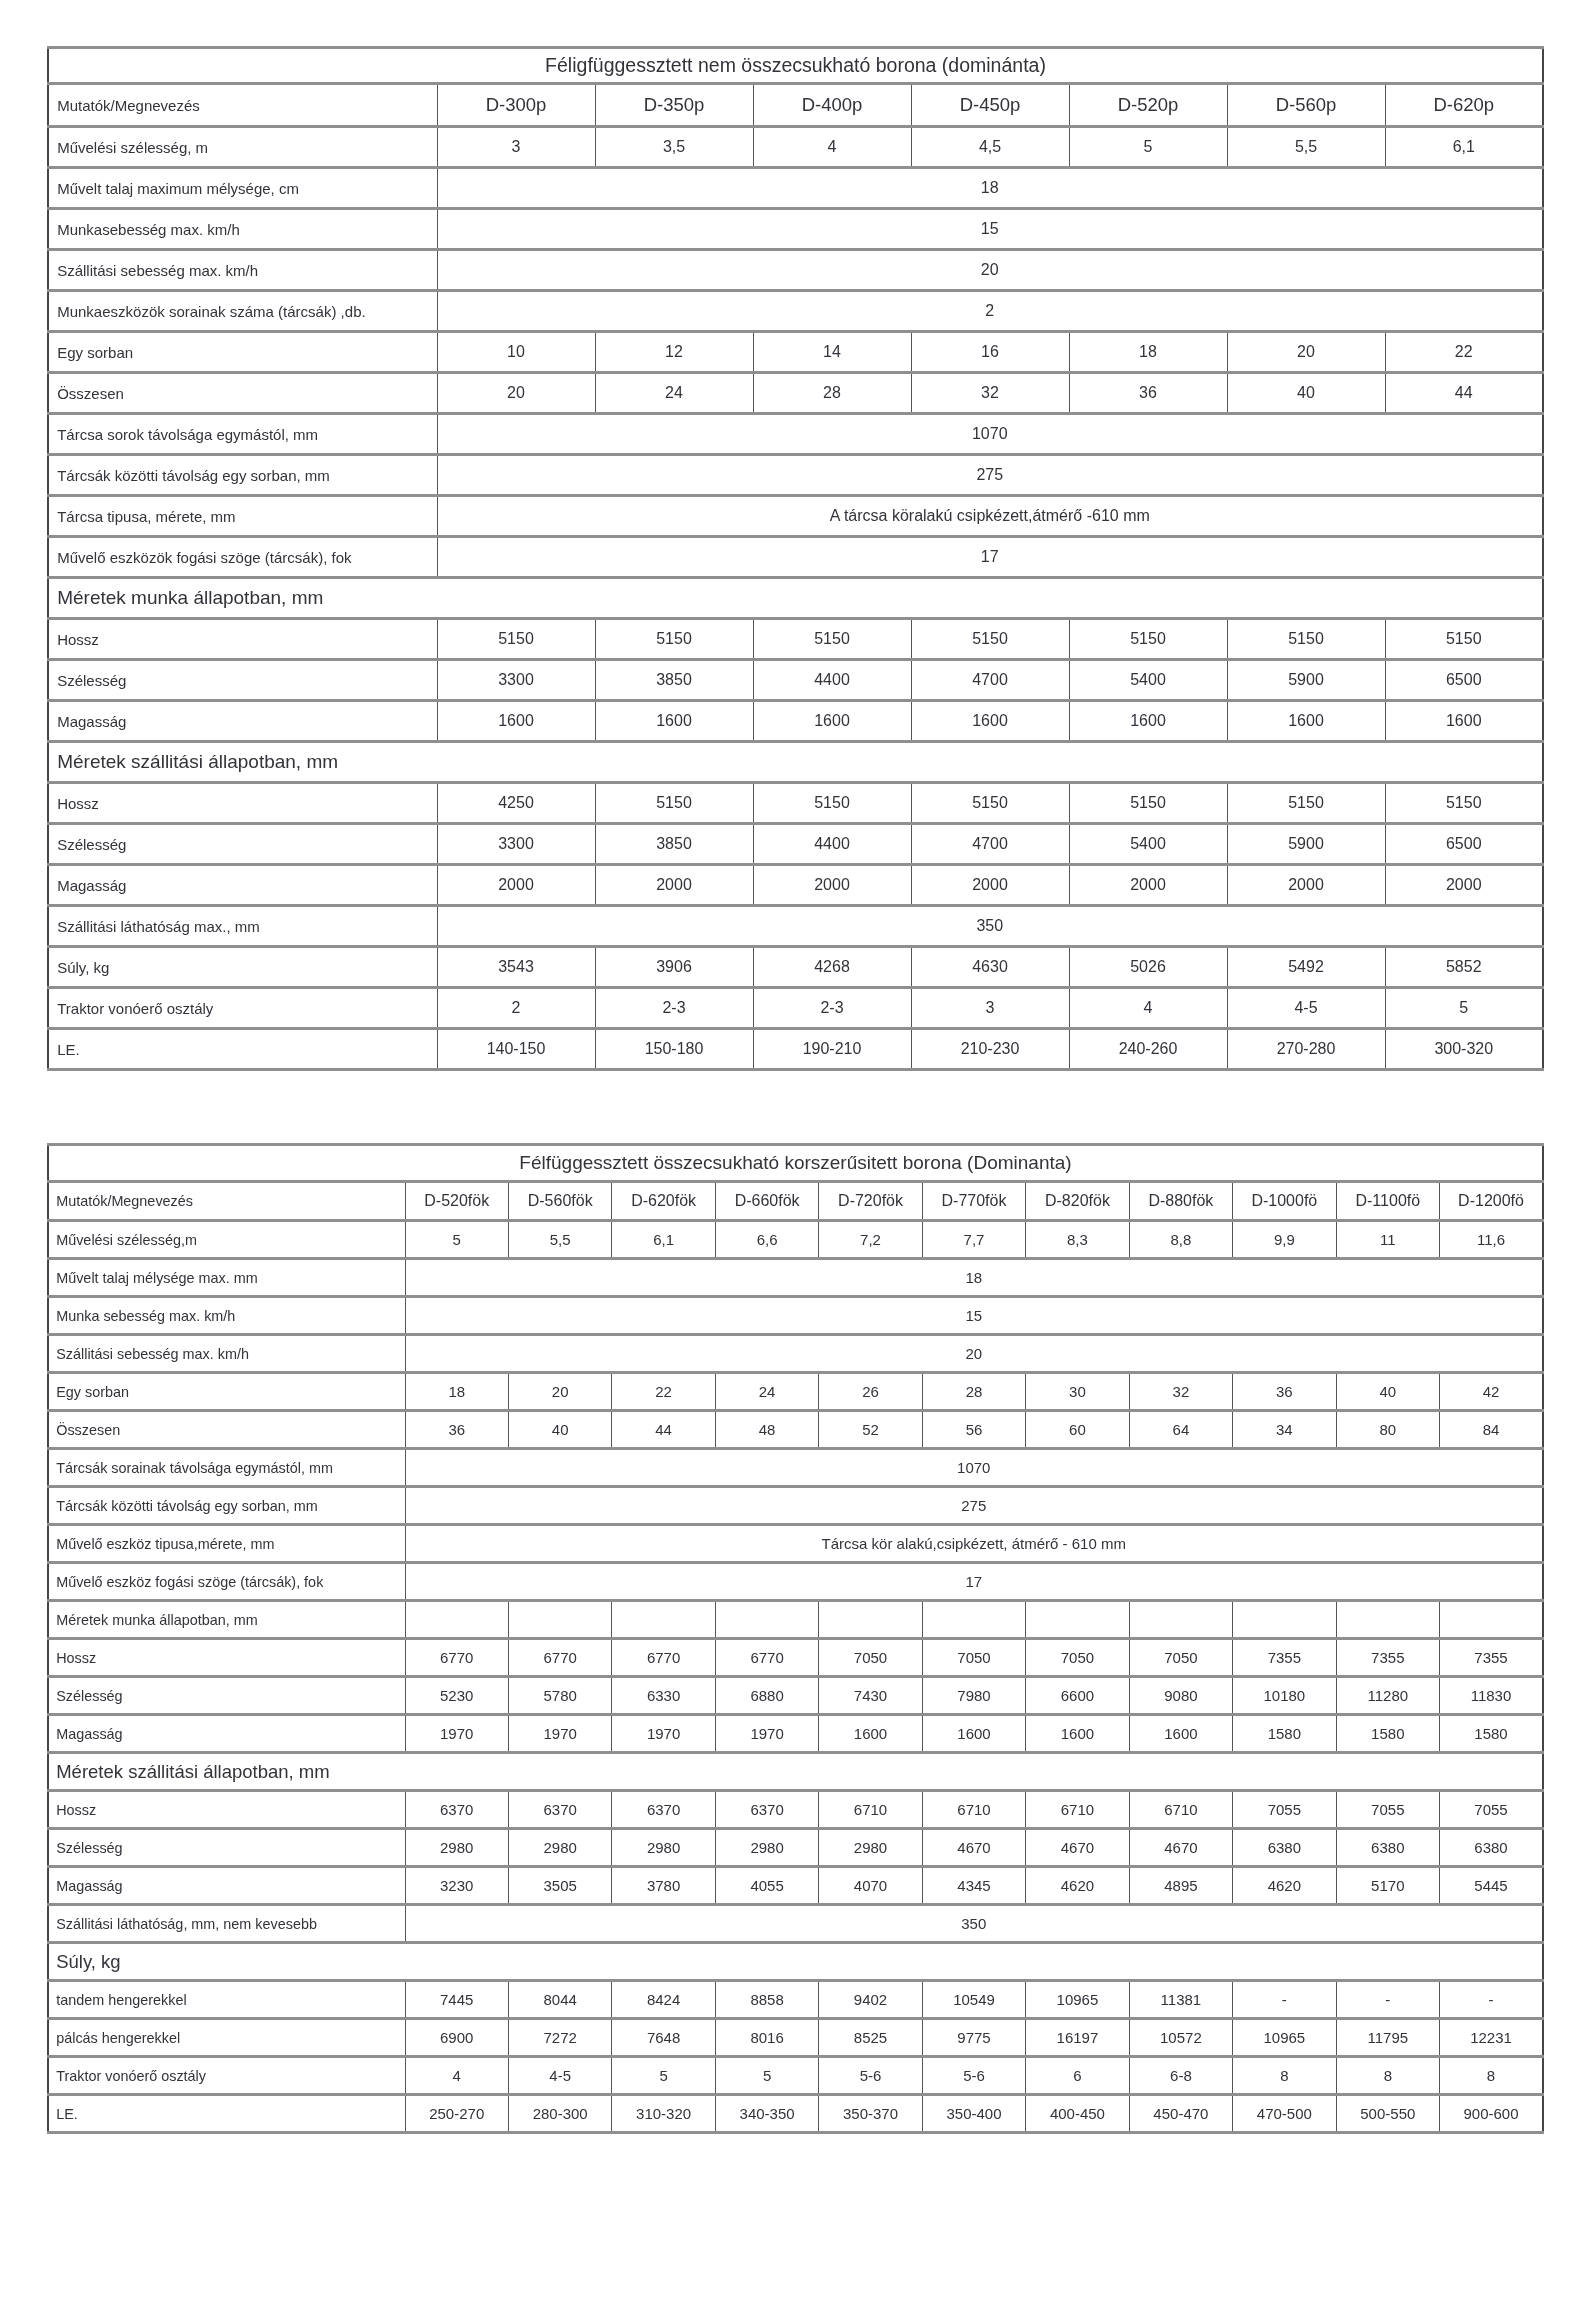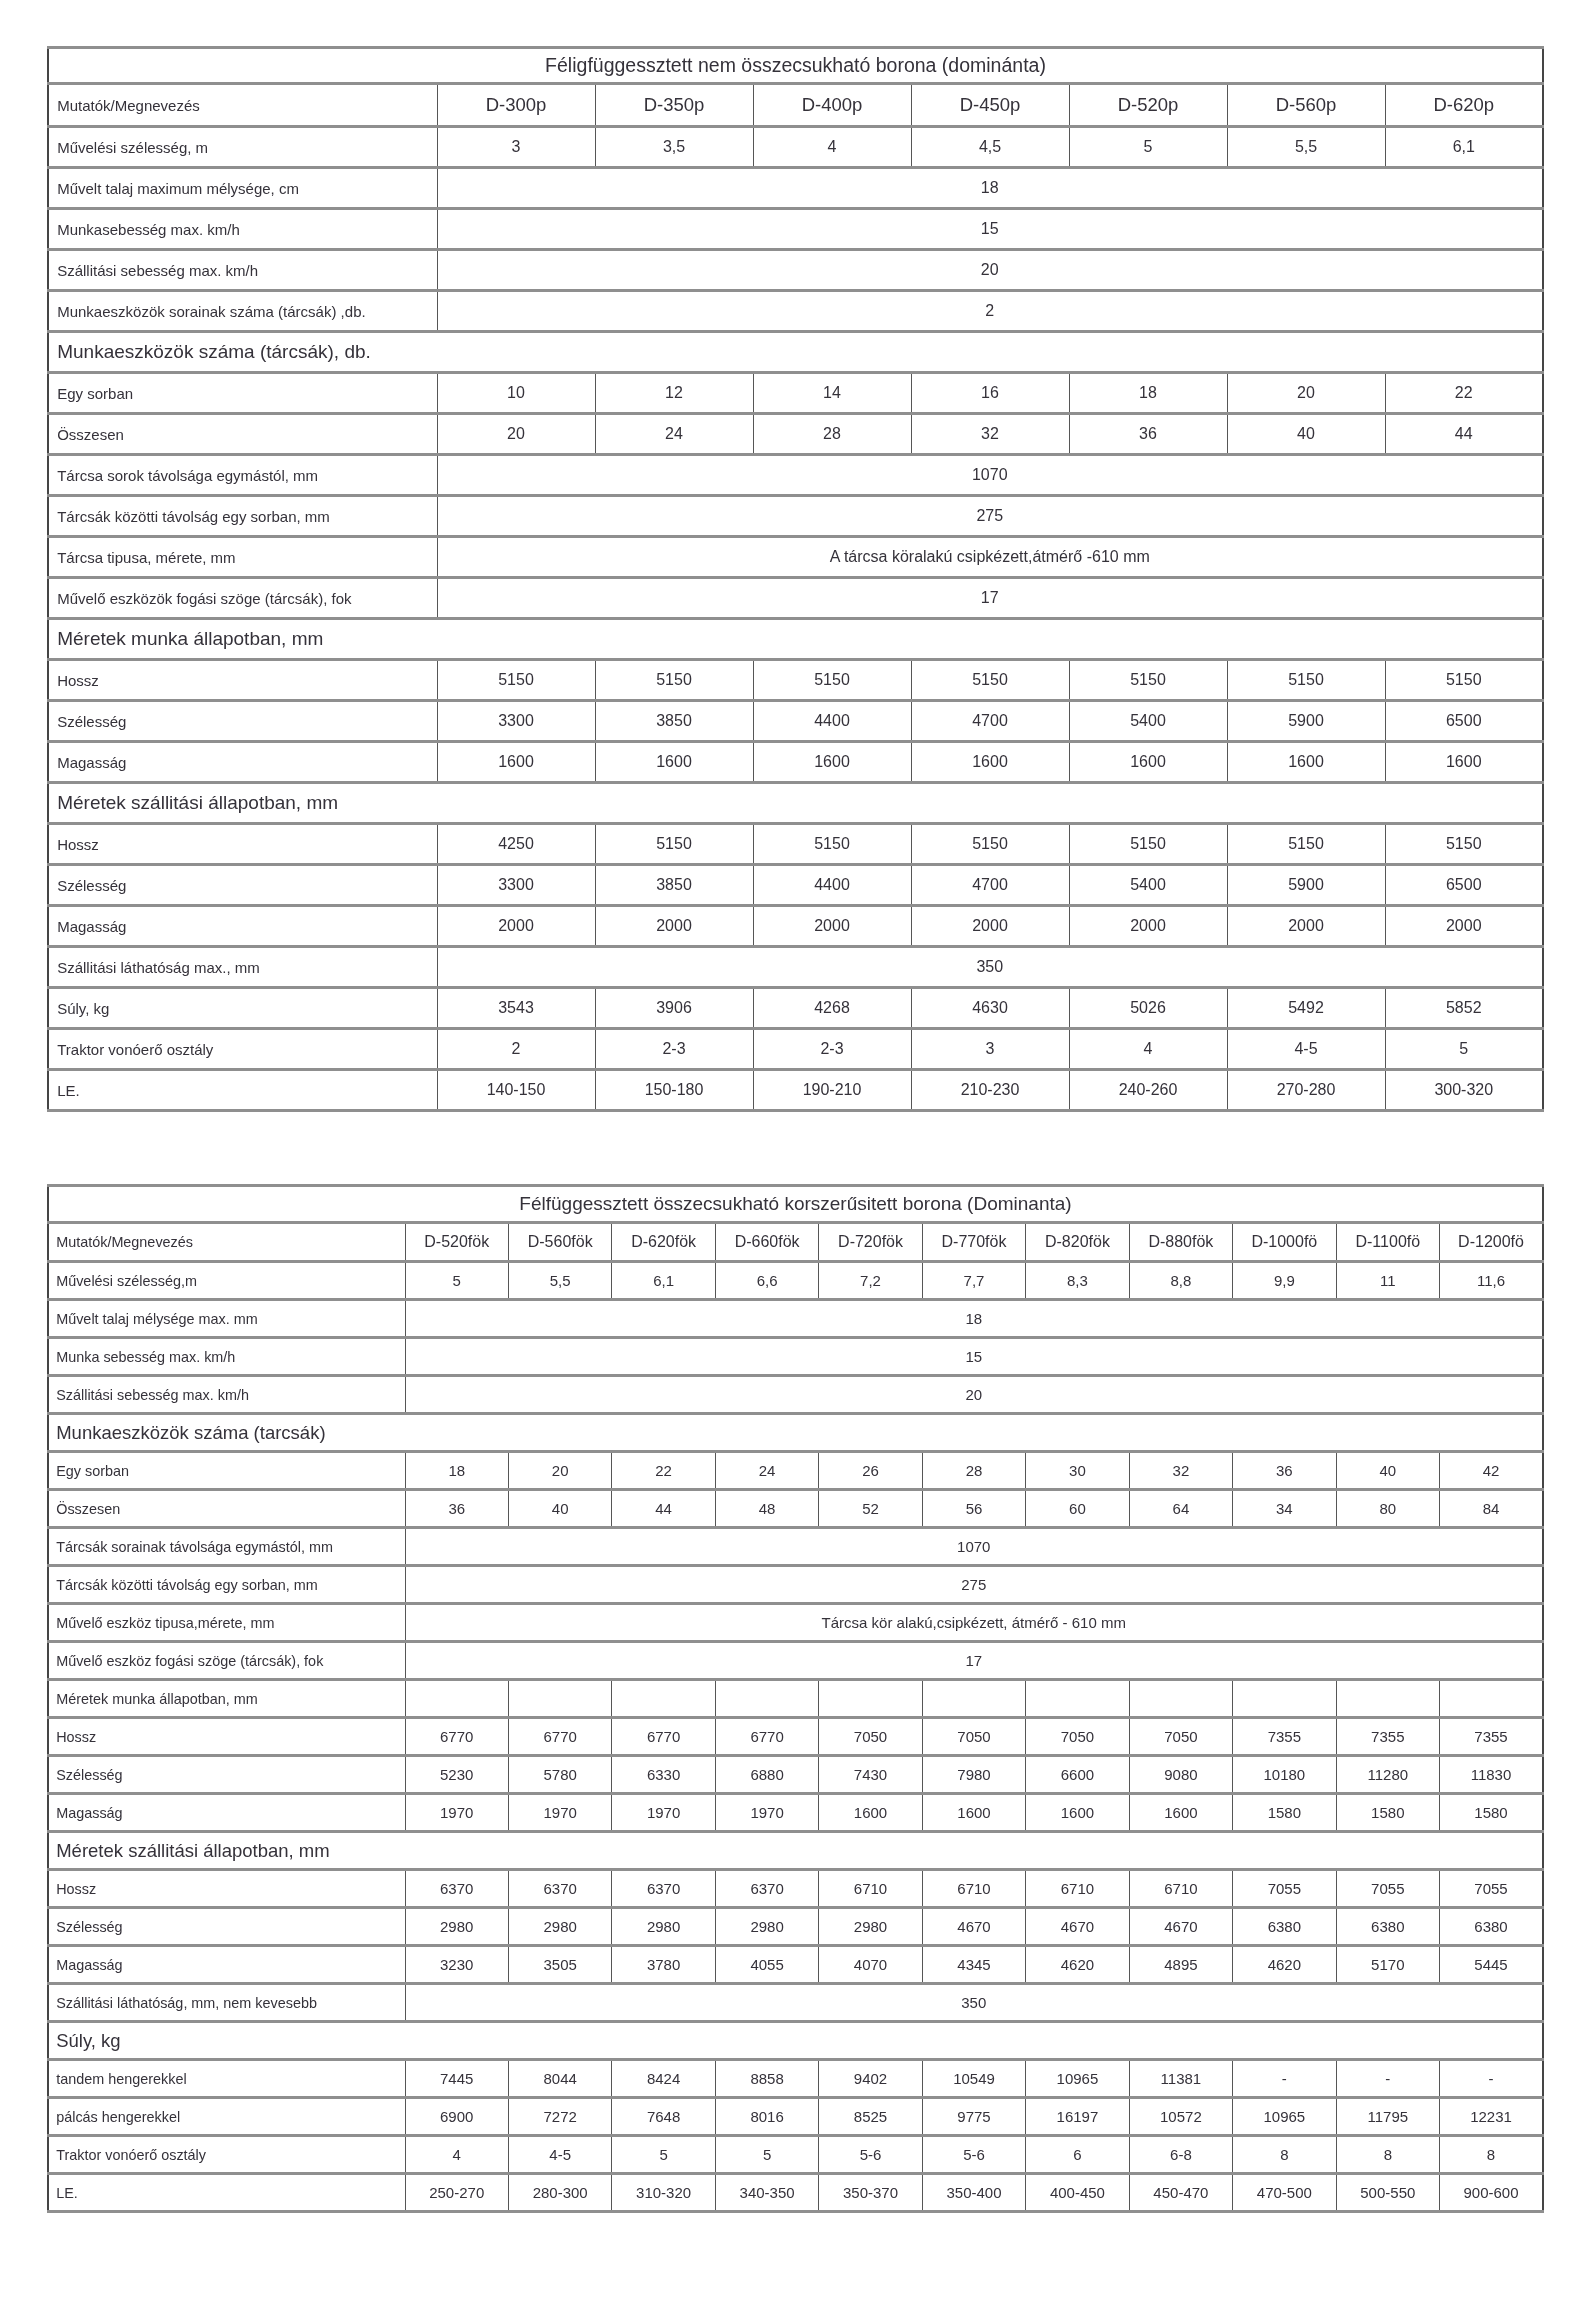--- a/index.html
+++ b/index.html
@@ -112,23 +112,20 @@
           <td class="num" colspan="7">15</td>
         </tr>
         <tr class="row-span">
           <td class="label">Szállitási sebesség max. km/h</td>
           <td class="num" colspan="7">20</td>
         </tr>
         <tr class="row-span">
           <td class="label">Munkaeszközök sorainak száma (tárcsák) ,db.</td>
           <td class="num" colspan="7">2</td>
         </tr>
-        <tr class="row-section">
-          <td class="section" colspan="8">Munkaeszközök száma (tárcsák), db.</td>
-        </tr>
         <tr class="row-data">
           <td class="label">Egy sorban</td>
           <td class="num">10</td>
           <td class="num">12</td>
           <td class="num">14</td>
           <td class="num">16</td>
           <td class="num">18</td>
           <td class="num">20</td>
           <td class="num">22</td>
         </tr>
@@ -313,23 +310,20 @@
           <td class="num" colspan="11">18</td>
         </tr>
         <tr class="row-span">
           <td class="label">Munka sebesség max. km/h</td>
           <td class="num" colspan="11">15</td>
         </tr>
         <tr class="row-span">
           <td class="label">Szállitási sebesség max. km/h</td>
           <td class="num" colspan="11">20</td>
         </tr>
-        <tr class="row-section">
-          <td class="section" colspan="12">Munkaeszközök száma (tarcsák)</td>
-        </tr>
         <tr class="row-data">
           <td class="label">Egy sorban</td>
           <td class="num">18</td>
           <td class="num">20</td>
           <td class="num">22</td>
           <td class="num">24</td>
           <td class="num">26</td>
           <td class="num">28</td>
           <td class="num">30</td>
           <td class="num">32</td>

